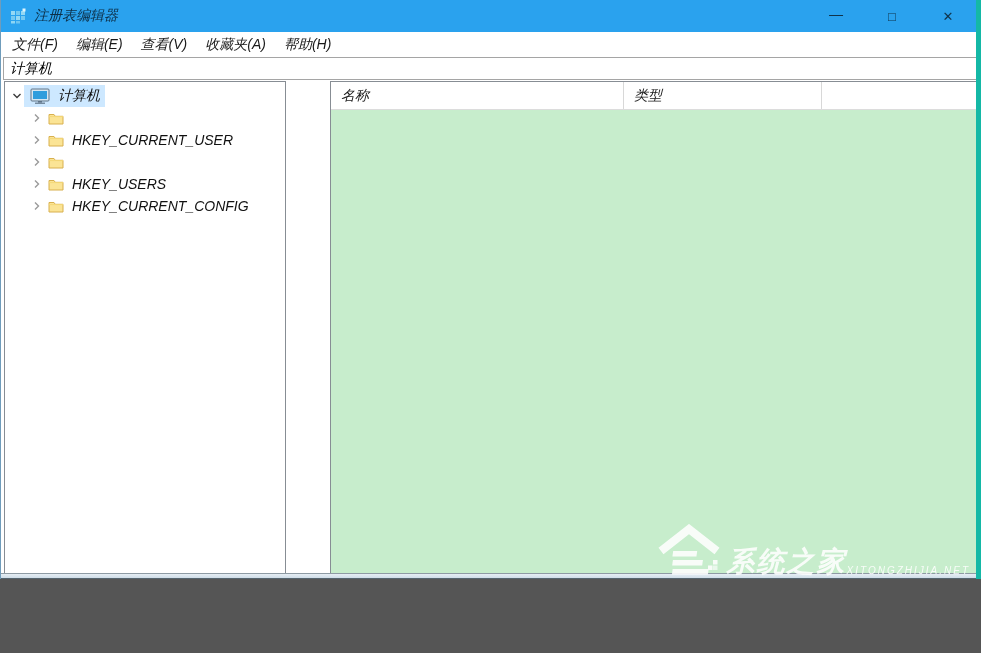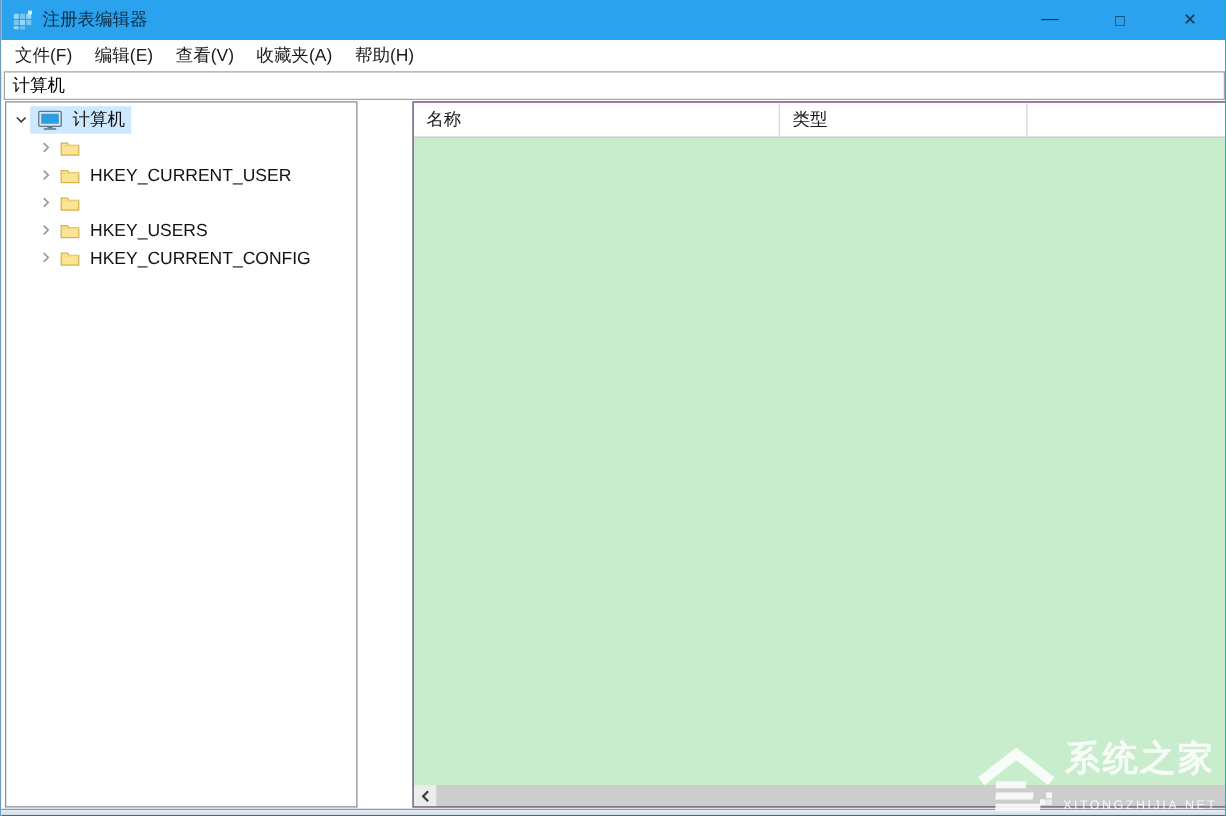--- a/index.html
+++ b/index.html
@@ -12,22 +12,22 @@
     --list-bg:#c7edcc;
     --folder:#fbe495;
     --folder-edge:#d8b04e;
     --scroll-track:#cdcdcd;
     --scroll-button:#ececec;
     --frame-bottom:#cfdde8;
   }
   *{margin:0;padding:0;box-sizing:border-box;}
   html,body{background:#555;font-family:"Liberation Sans","DejaVu Sans",sans-serif;}
   .window{
-    position:relative;width:981px;height:653px;background:#fff;overflow:hidden;
-    border-left:1px solid #6f9cbb;border-right:1px solid #14b8a6;
+    position:relative;width:981px;height:579px;background:#fff;overflow:hidden;
+    border-left:1px solid #6f9cbb;border-right:5px solid #14b8a6;font-style:italic;
   }
   
   .titlebar{
     position:absolute;left:0;top:0;width:100%;height:32px;
     background:var(--titlebar);display:flex;align-items:center;
   }
   .titlebar .app-icon{margin-left:9px;display:flex;align-items:center;}
   .titlebar .title{
     margin-left:8px;font-size:14px;color:var(--titlebar-text);
     flex:1;white-space:nowrap;
@@ -96,21 +96,21 @@
   .bottom-strip{
     position:absolute;left:0;bottom:0;width:100%;height:6px;
     background:linear-gradient(#e6eef4,var(--frame-bottom));
     border-top:1px solid #8e9ba4;border-bottom:1px solid #55656f;
   }
   
   .watermark{
     position:absolute;right:6px;bottom:3px;display:flex;align-items:flex-end;
     gap:6px;opacity:.88;z-index:6;pointer-events:none;
   }
-  .watermark .wm-text{display:flex;flex-direction:column;align-items:center;line-height:1;justify-content:space-between;}
+  .watermark .wm-text{display:flex;flex-direction:row;align-items:center;line-height:1;justify-content:space-between;}
   .wm-title{font-size:28px;font-weight:700;color:#fff;letter-spacing:2px;white-space:nowrap;}
   .wm-sub{font-size:10px;color:#fff;letter-spacing:2px;margin-top:19px;white-space:nowrap;}
 </style>
 </head>
 <body>
 
 <div class="window">
 
   <div class="titlebar">
     <span class="app-icon">

